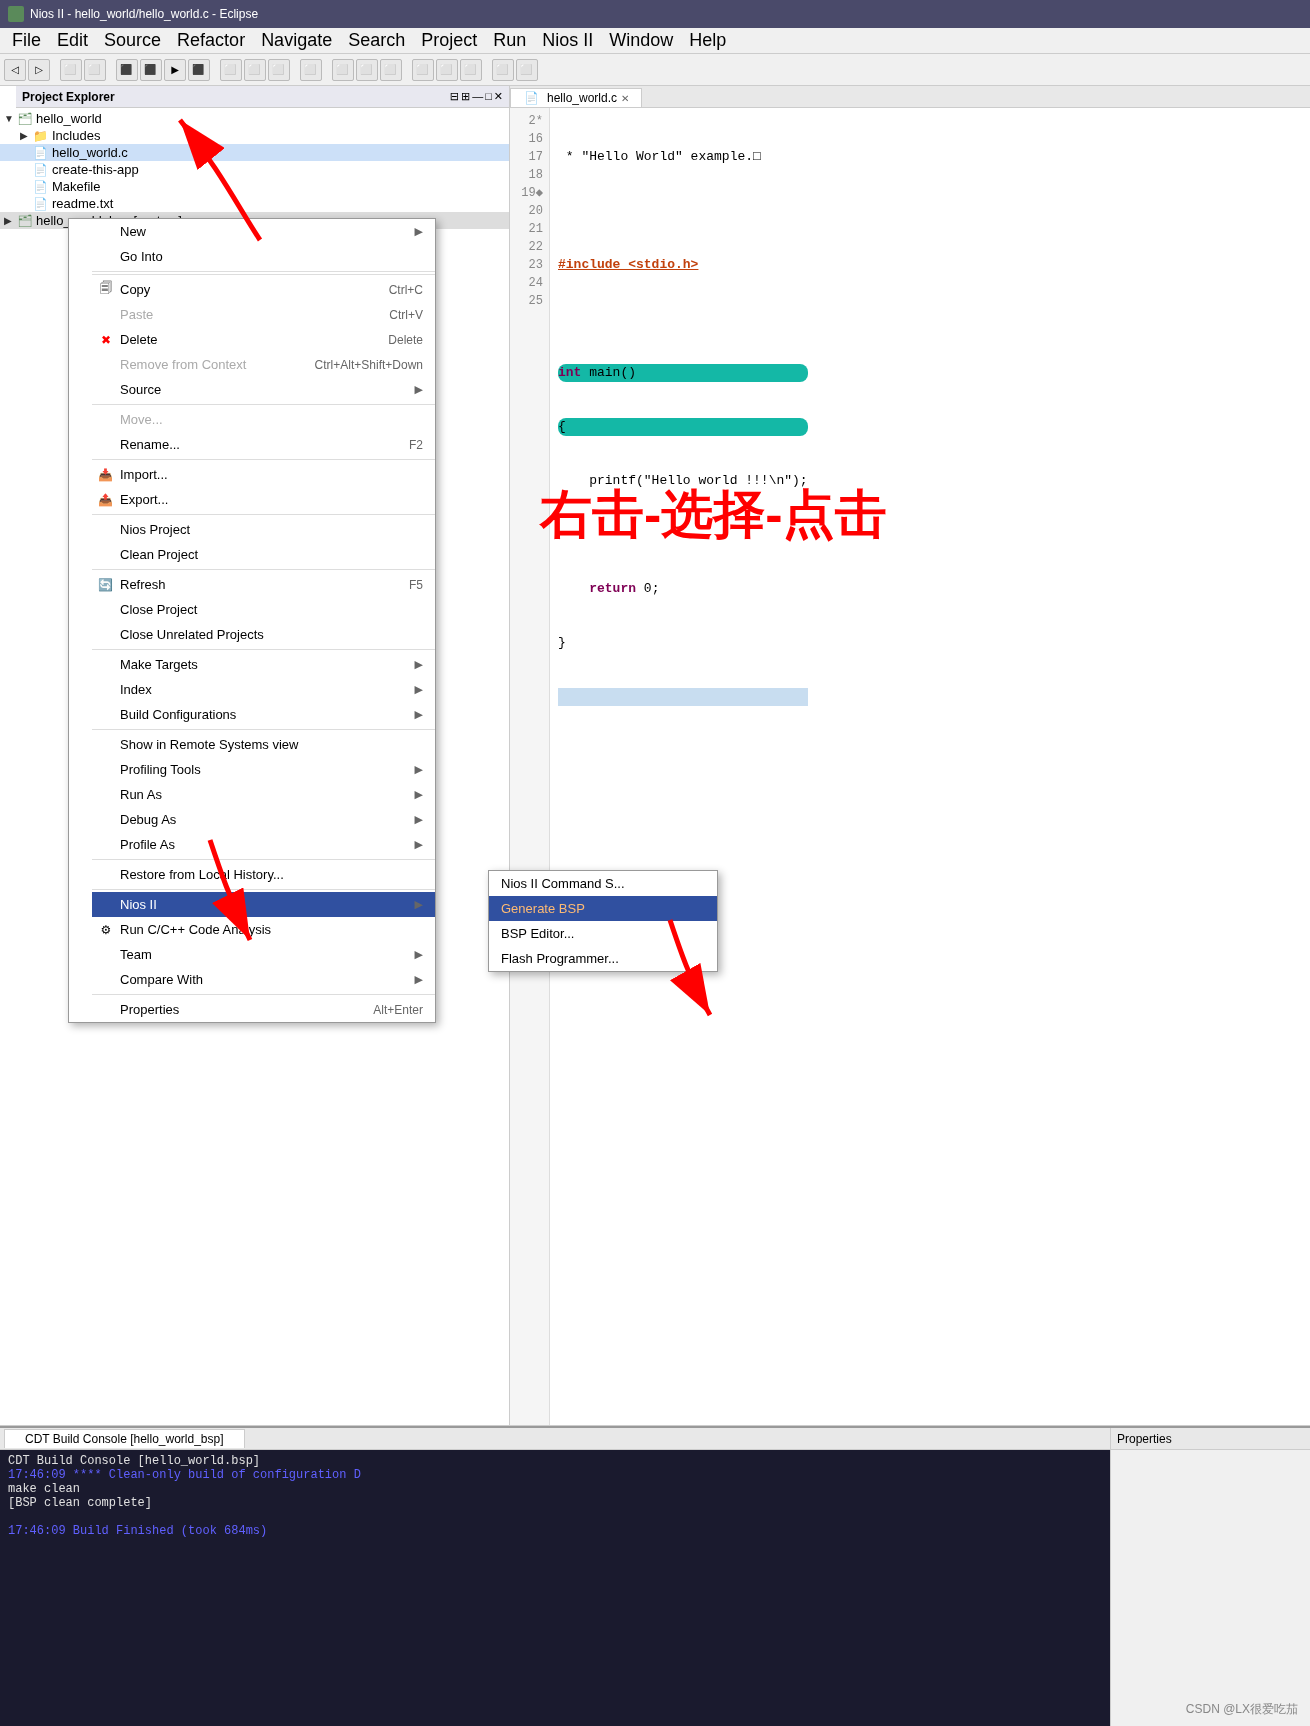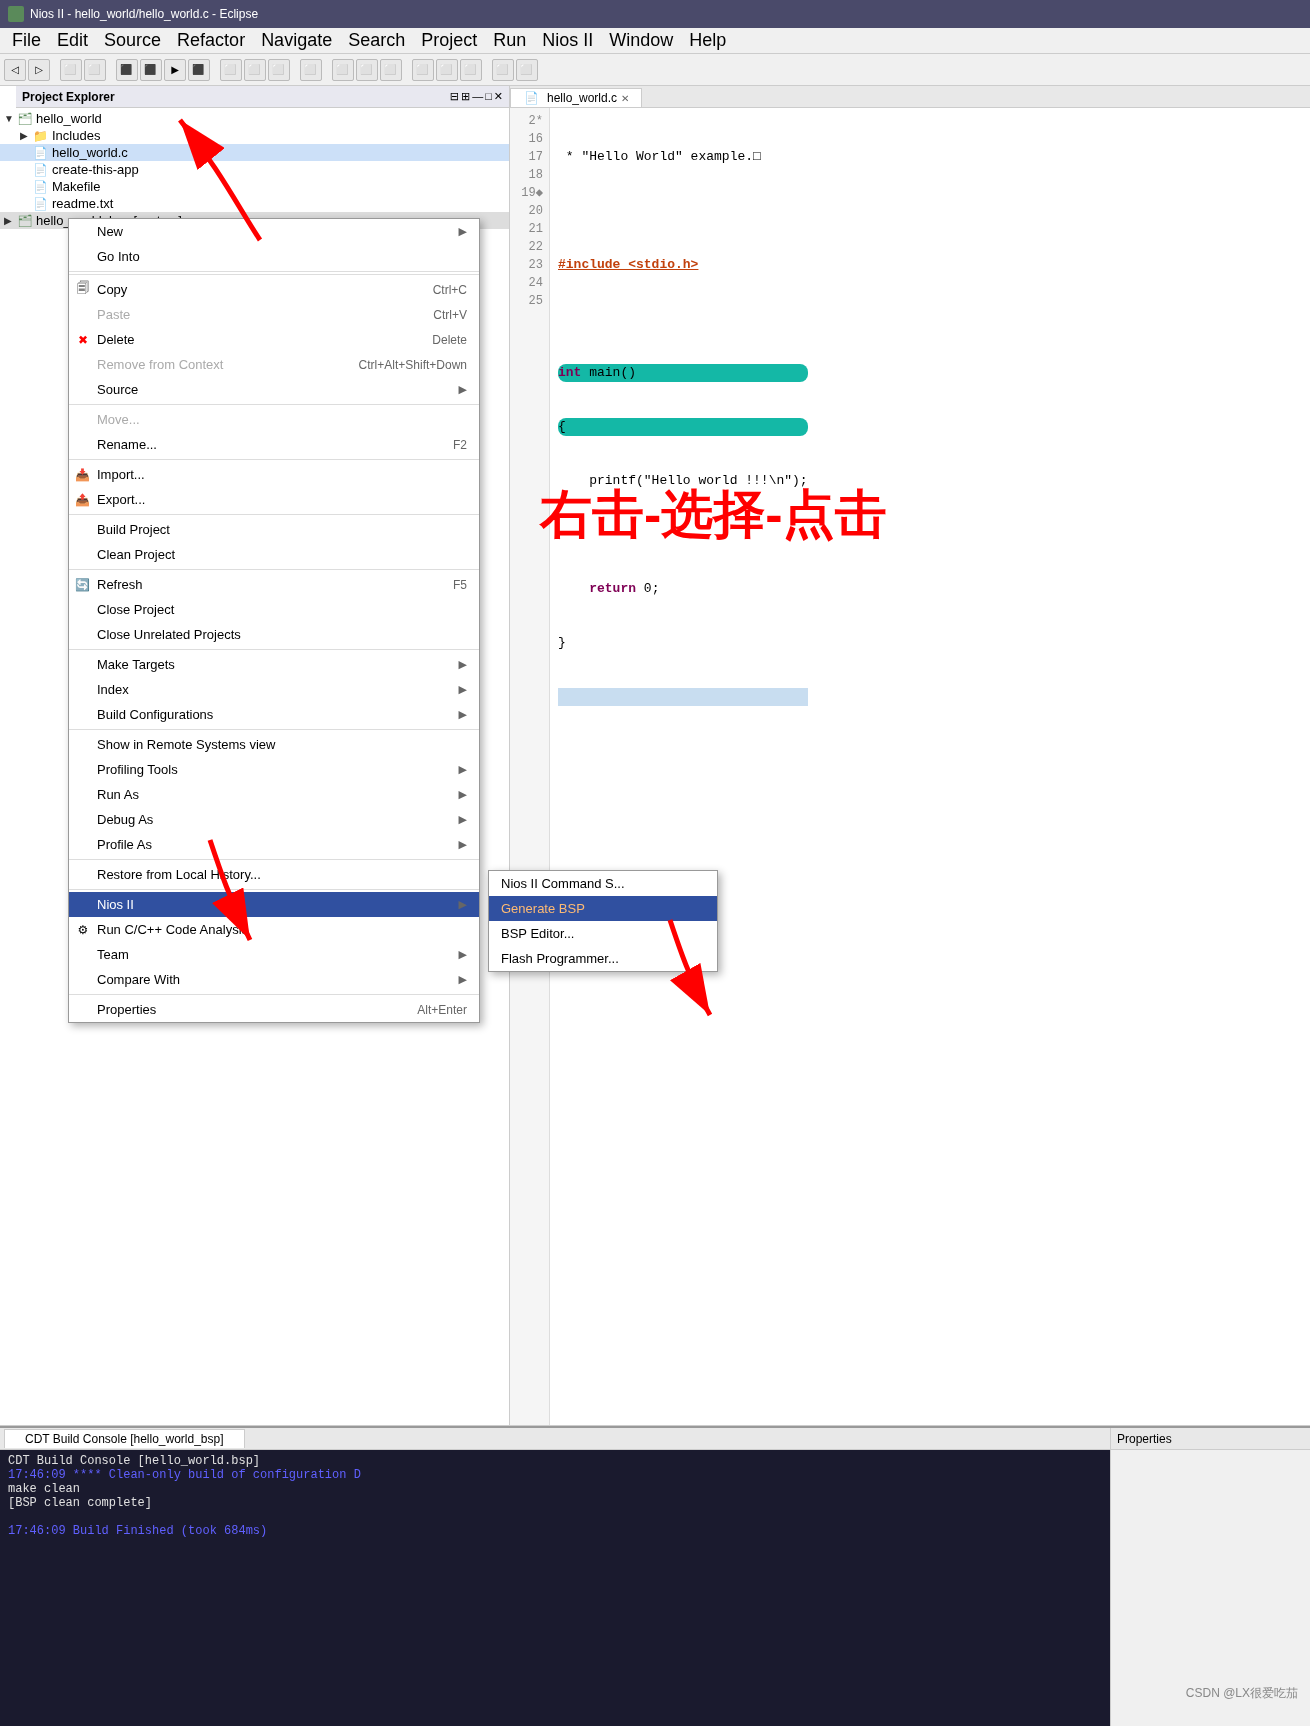--- a/index.html
+++ b/index.html
@@ -174,26 +174,27 @@
     .code-line { line-height: 18px; }
     .code-blue { color: #0000cc; font-weight: bold; }
     .code-highlight { background: #14b8a6; border-radius: 8px; }
     .code-selected { background: #c8ddf0; }
 
     
     .context-menu {
       position: absolute;
       left: 68px;
       top: 218px;
-      width: 412px;
+      width: 368px;
       background: white;
       border: 1px solid #999;
       box-shadow: 3px 3px 8px rgba(0,0,0,0.3);
       z-index: 100;
       font-size: 13px;
+      padding-left: 23px;
     }
     .ctx-item {
       display: flex;
       align-items: center;
       padding: 5px 12px 5px 28px;
       cursor: pointer;
       position: relative;
       white-space: nowrap;
       justify-content: space-between;
     }
@@ -293,21 +294,21 @@
       background: #e8e8e8;
       border-bottom: 1px solid #ccc;
       padding: 3px 6px;
       height: 22px;
       display: flex; align-items: center;
     }
 
     
     .csdn-watermark {
       position: absolute;
-      bottom: 24px;
+      bottom: 8px;
       right: 12px;
       font-size: 12px;
       color: #888;
     }
   </style>
 </head>
 <body>
 
 <div class="title-bar">
   <span class="title-bar-icon"></span>
@@ -499,21 +500,21 @@
   <div class="ctx-item">
     <span class="ctx-icon">📥</span>
     <span class="ctx-label">Import...</span>
   </div>
   <div class="ctx-item">
     <span class="ctx-icon">📤</span>
     <span class="ctx-label">Export...</span>
   </div>
   <div class="ctx-separator"></div>
   <div class="ctx-item">
-    <span class="ctx-label">Build Project</span>
+    <span class="ctx-label">Nios Project</span>
   </div>
   <div class="ctx-item">
     <span class="ctx-label">Clean Project</span>
   </div>
   <div class="ctx-separator"></div>
   <div class="ctx-item">
     <span class="ctx-icon">🔄</span>
     <span class="ctx-label">Refresh</span>
     <span class="ctx-shortcut">F5</span>
   </div>

